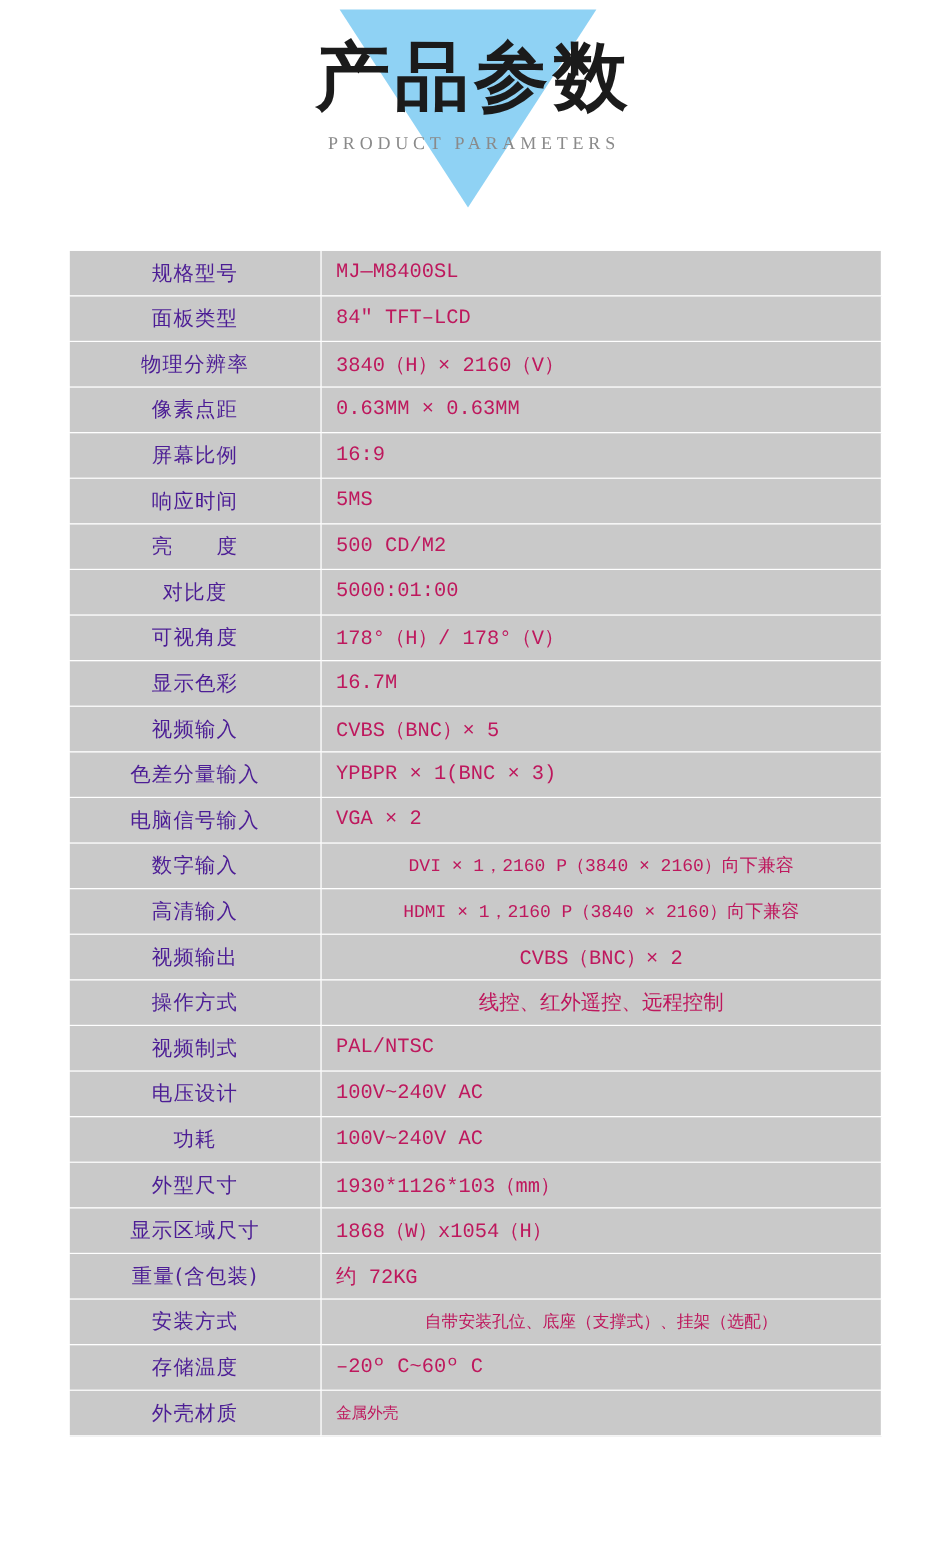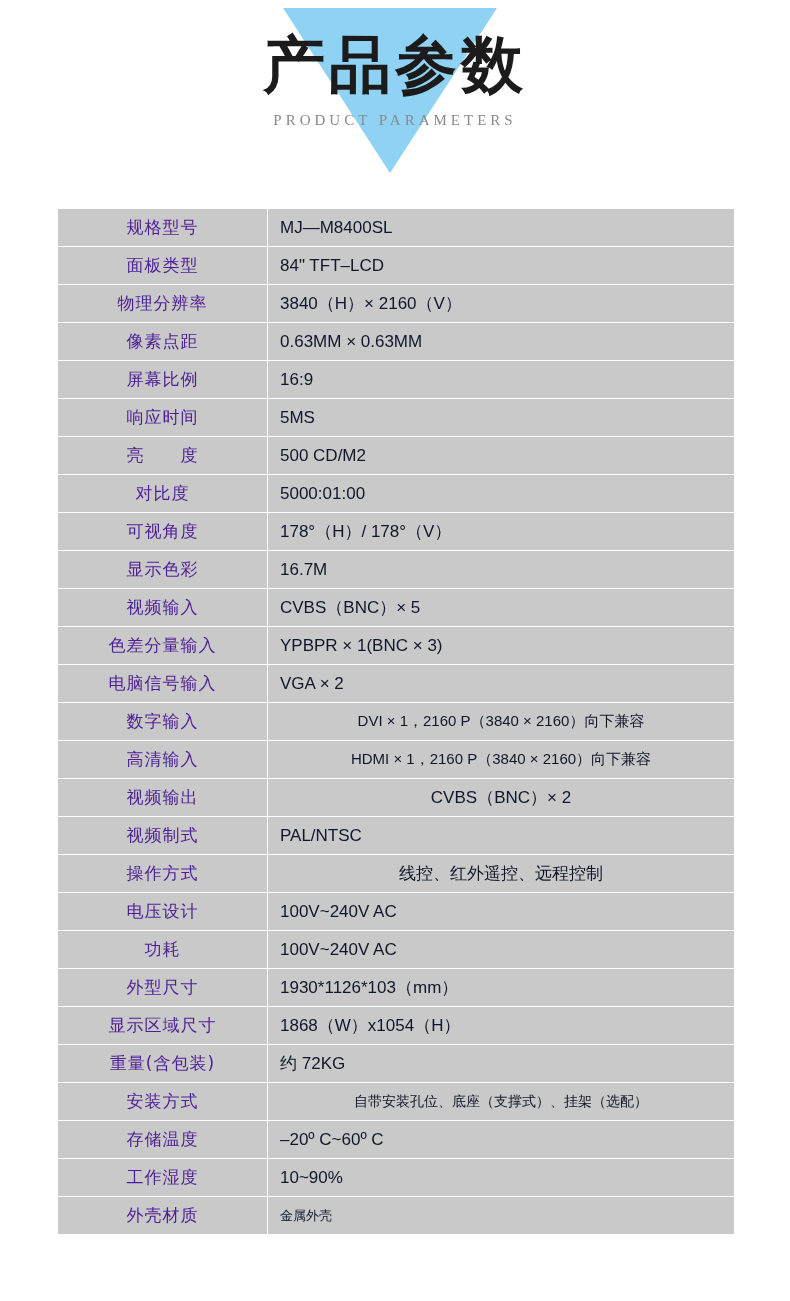--- a/index.html
+++ b/index.html
@@ -84,23 +84,23 @@
     text-align: center;
     font-family: "DejaVu Sans", sans-serif;
     font-size: 17px;
     font-weight: normal;
     color: #4c1d95;
     letter-spacing: 1px;
   }
   .spec-table td.value {
     padding-left: 12px;
     text-align: left;
-    font-family: Liberation Sans, sans-serif;
+    font-family: Liberation Mono, monospace;
     font-size: 17px;
-    color: #0f172a;
+    color: #be185d;
     white-space: nowrap;
   }
   .spec-table td.value.center {
     text-align: center;
     padding-left: 0;
   }
   .spec-table td.value.small {
     font-size: 15px;
   }
   .spec-table td.value.tiny {
@@ -181,28 +181,28 @@
       </tr>
       <tr>
         <td class="label">高清输入</td>
         <td class="value center small">HDMI × 1，2160 P（3840 × 2160）向下兼容</td>
       </tr>
       <tr>
         <td class="label">视频输出</td>
         <td class="value center">CVBS（BNC）× 2</td>
       </tr>
       <tr>
+        <td class="label">操作方式</td>
+        <td class="value center">线控、红外遥控、远程控制</td>
+      </tr>
+      <tr>
         <td class="label">视频制式</td>
         <td class="value">PAL/NTSC</td>
       </tr>
       <tr>
-        <td class="label">操作方式</td>
-        <td class="value center">线控、红外遥控、远程控制</td>
-      </tr>
-      <tr>
         <td class="label">电压设计</td>
         <td class="value">100V~240V AC</td>
       </tr>
       <tr>
         <td class="label">功耗</td>
         <td class="value">100V~240V AC</td>
       </tr>
       <tr>
         <td class="label">外型尺寸</td>
         <td class="value">1930*1126*103（mm）</td>
@@ -217,23 +217,19 @@
       </tr>
       <tr>
         <td class="label">安装方式</td>
         <td class="value center xs">自带安装孔位、底座（支撑式）、挂架（选配）</td>
       </tr>
       <tr>
         <td class="label">存储温度</td>
         <td class="value">–20º C~60º C</td>
       </tr>
       <tr>
-        <td class="label">工作湿度</td>
-        <td class="value">10~90%</td>
-      </tr>
-      <tr>
         <td class="label">外壳材质</td>
         <td class="value tiny">金属外壳</td>
       </tr>
     </tbody>
   </table>
 
 </div>
 
 </body></html>

